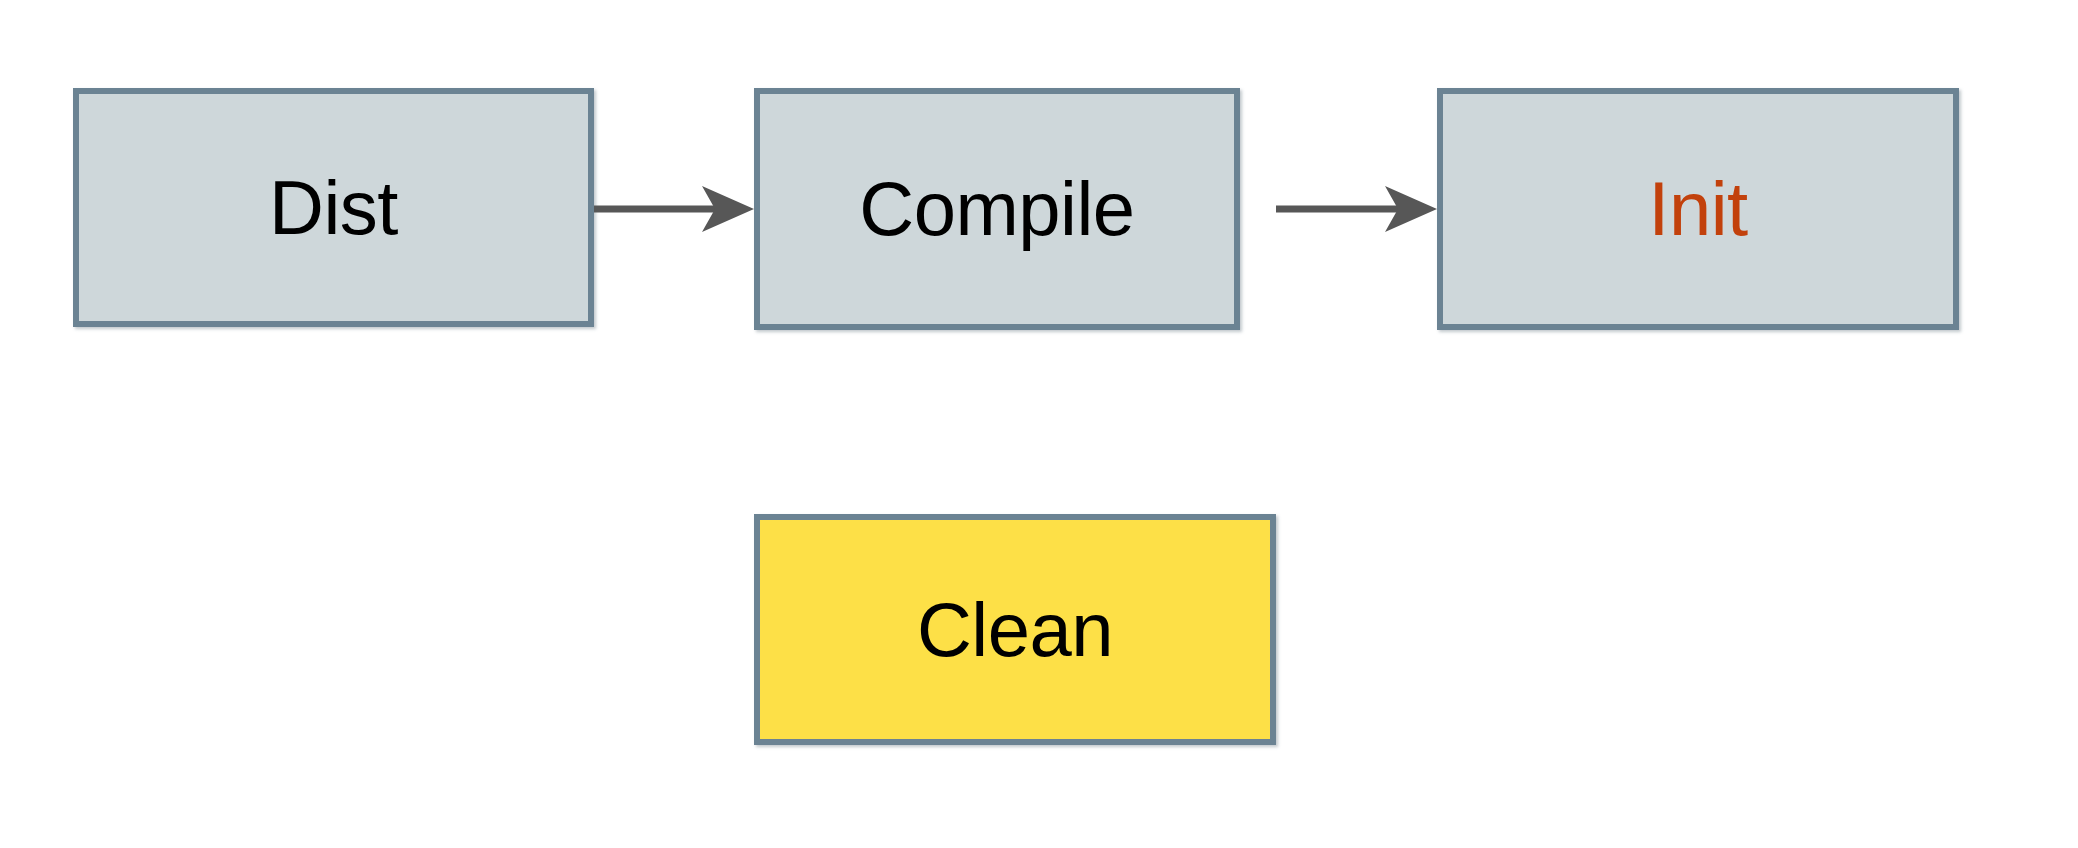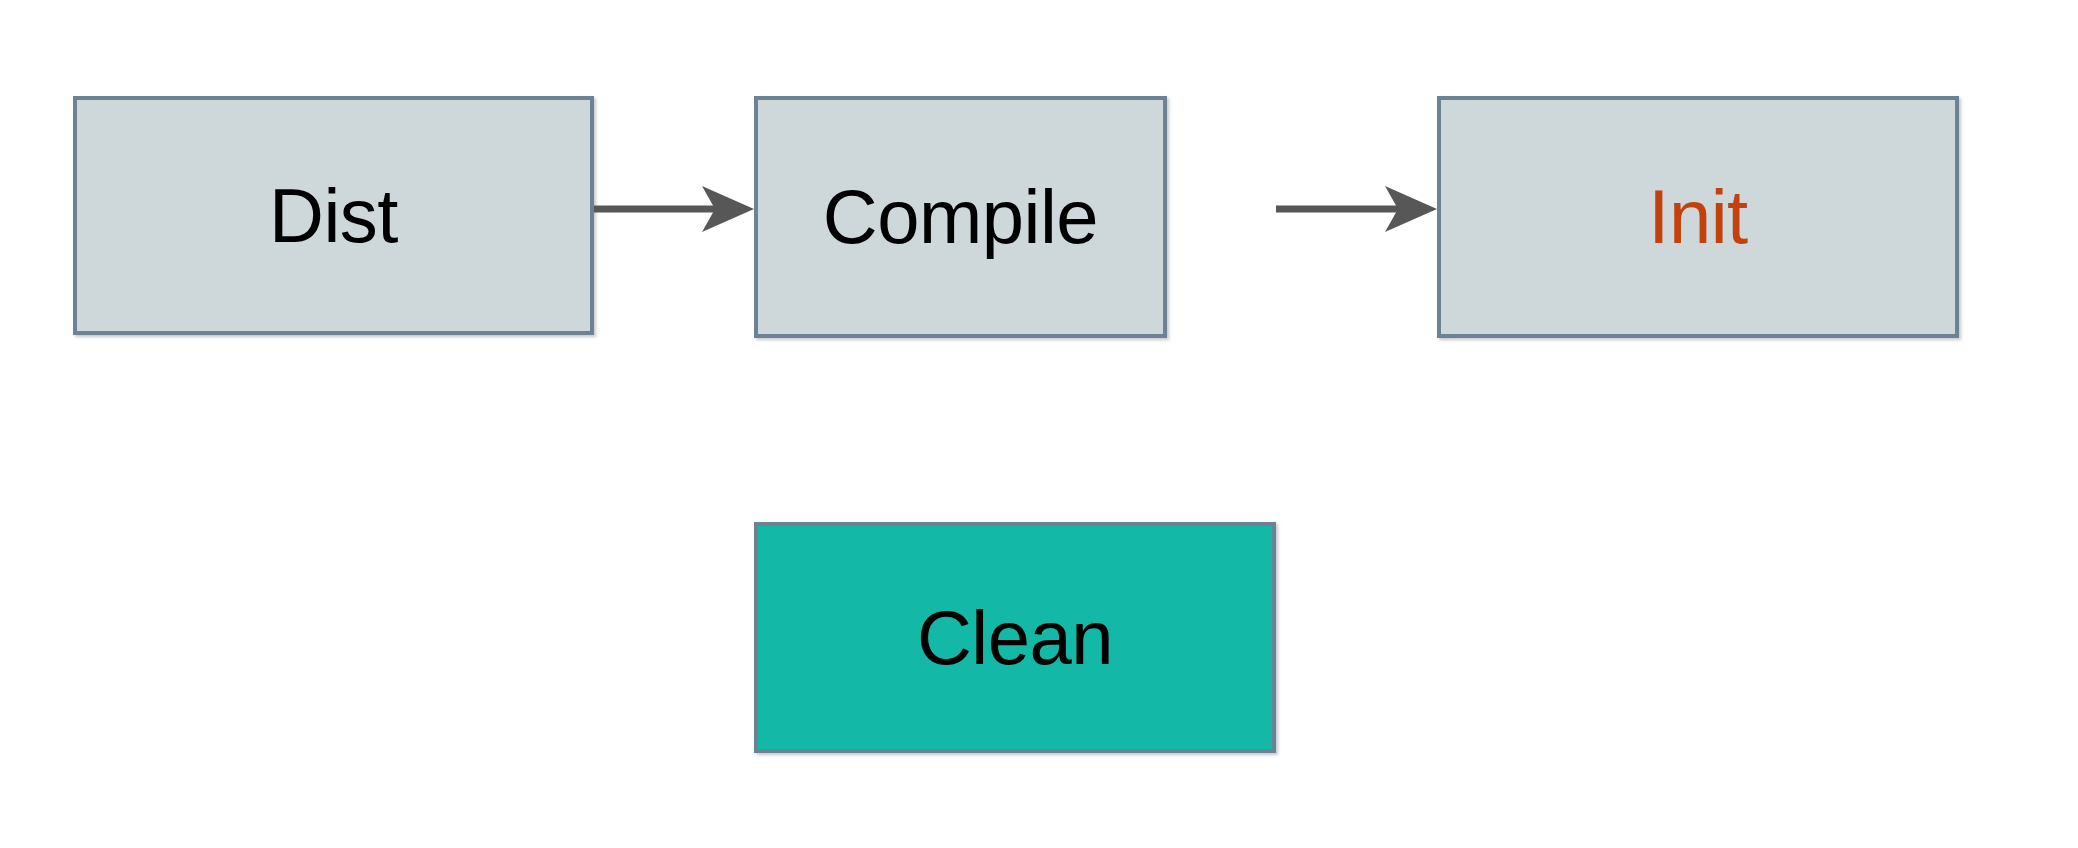--- a/index.html
+++ b/index.html
@@ -20,26 +20,25 @@
     width: 2078px;
     height: 848px;
     background: #ffffff;
   }
 
   
   .node {
     position: absolute;
     box-sizing: border-box;
     background: #ced7da;
-    border: 4px solid #f97316;
+    border: 6px solid #f97316;
     box-shadow: 2px 2px 3px rgba(120, 135, 145, 0.45);
     display: flex;
     align-items: center;
     justify-content: center;
-    margin-top: 8px;
   }
   .node-label {
     font-family: "Liberation Sans", sans-serif;
     font-size: 76px;
     font-weight: 400;
     color: #000000;
     line-height: 1;
     letter-spacing: -0.5px;
     white-space: nowrap;
     user-select: none;
@@ -54,29 +53,29 @@
 </style>
 </head>
 <body>
 
 <div id="canvas" style="background: rgb(255, 255, 255);">
 
   <div class="node" id="node-dist" style="left: 73px; top: 88px; width: 521px; height: 239px; background: rgb(206, 215, 218); border-color: rgb(107, 131, 147);">
     <span class="node-label" style="color: rgb(0, 0, 0);">Dist</span>
   </div>
 
-  <div class="node" id="node-compile" style="left: 754px; top: 88px; width: 413px; height: 242px; background: rgb(206, 215, 218); border-color: rgb(107, 131, 147);">
+  <div class="node" id="node-compile" style="left: 754px; top: 88px; width: 486px; height: 242px; background: rgb(206, 215, 218); border-color: rgb(107, 131, 147);">
     <span class="node-label" style="color: rgb(0, 0, 0);">Compile</span>
   </div>
 
   <div class="node" id="node-init" style="left: 1437px; top: 88px; width: 522px; height: 242px; background: rgb(206, 215, 218); border-color: rgb(107, 131, 147);">
     <span class="node-label" style="color: #c2410c;">Init</span>
   </div>
 
-  <div class="node" id="node-clean" style="left: 754px; top: 514px; width: 522px; height: 231px; background: #14b8a6; border-color: rgb(107, 131, 147);">
+  <div class="node" id="node-clean" style="left: 754px; top: 514px; width: 522px; height: 231px; background: #fde047; border-color: rgb(107, 131, 147);">
     <span class="node-label" style="color: rgb(0, 0, 0);">Clean</span>
   </div>
 
   <div class="edge" id="edge-dist-to-compile" style="left: 594px; top: 171px; width: 160px; height: 76px;">
     <svg width="160" height="76" viewBox="0 0 160 76">
         <rect x="0" y="34.5" width="121" height="7" fill="#575757"></rect>
         <path d="M 160 38 L 108 15 L 121 38 L 108 61 Z" fill="#575757"></path>
       </svg>
   </div>
 

